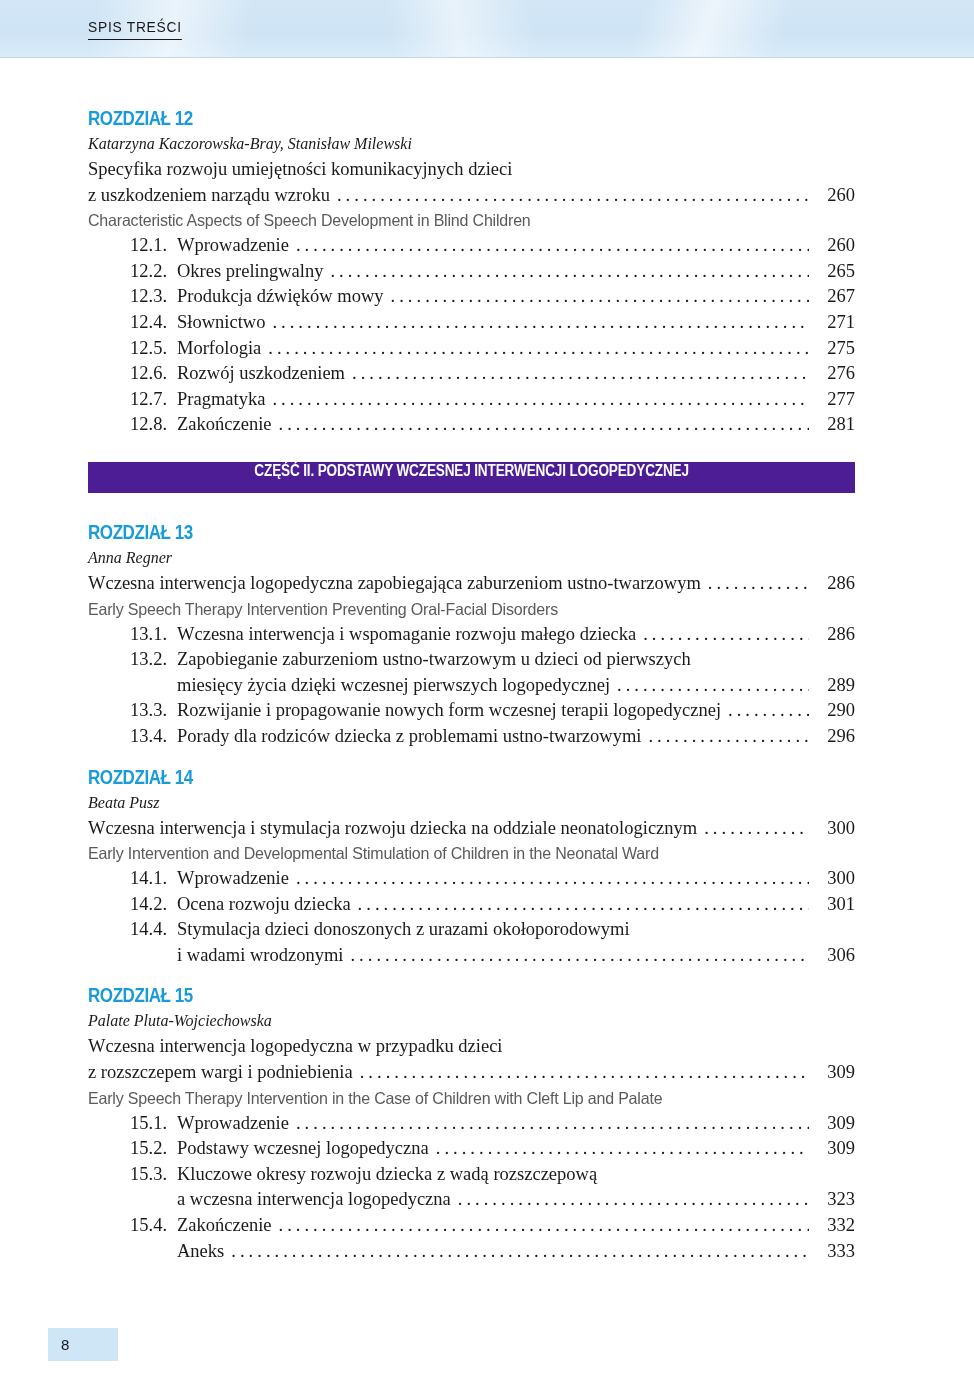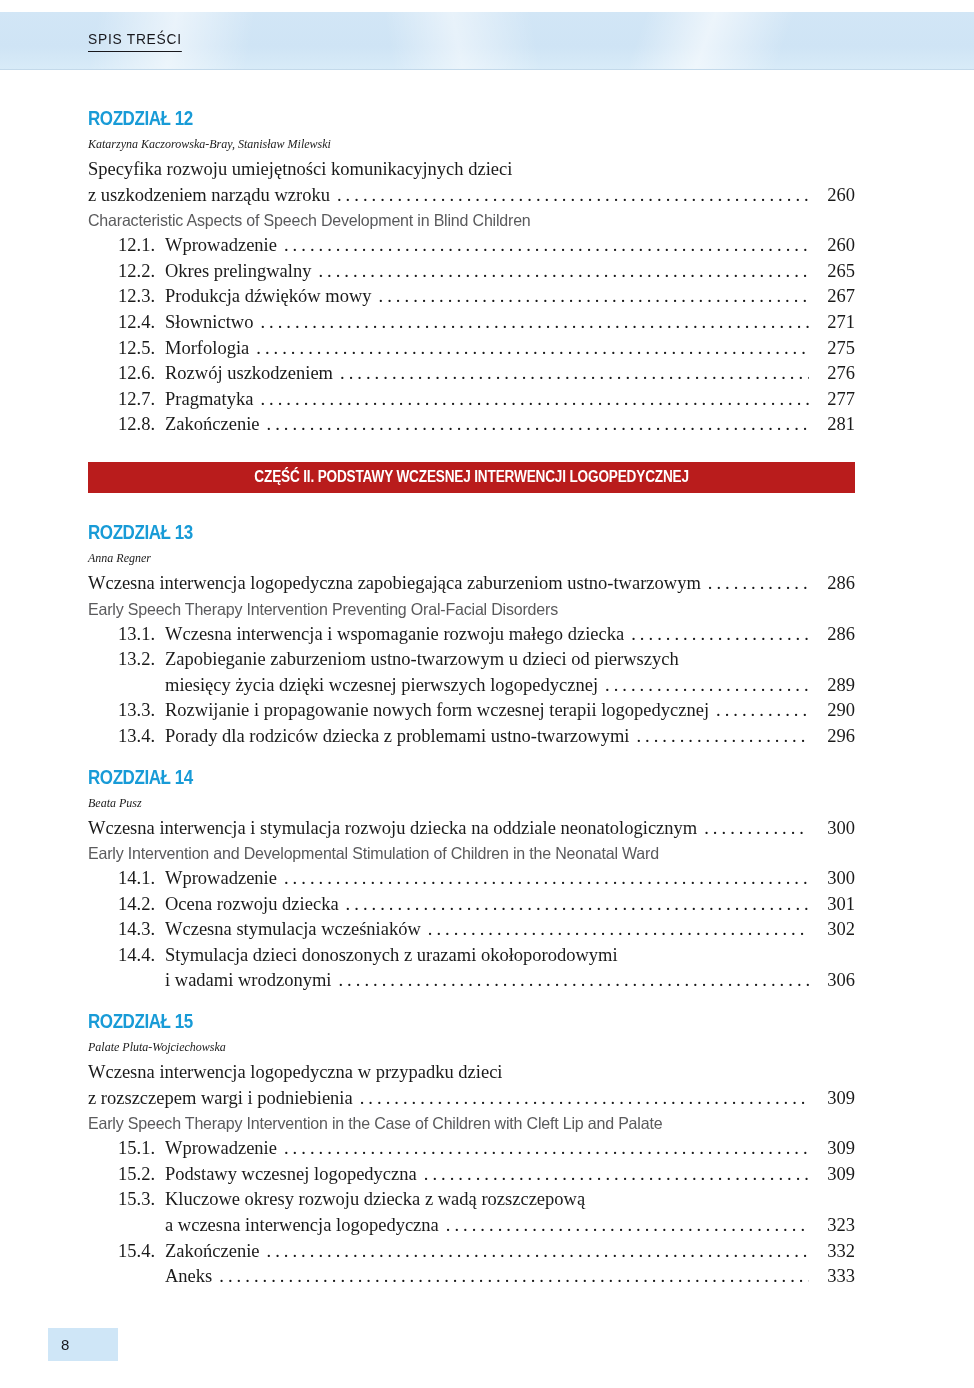--- a/index.html
+++ b/index.html
@@ -9,58 +9,57 @@
   }
   
   .header-band{
     position:absolute;top:0;left:0;width:974px;height:57px;
     background:
       linear-gradient(100deg, rgba(255,255,255,0) 10%, rgba(255,255,255,.55) 18%, rgba(255,255,255,0) 26%),
       linear-gradient(80deg, rgba(255,255,255,0) 40%, rgba(255,255,255,.5) 47%, rgba(255,255,255,0) 55%),
       linear-gradient(110deg, rgba(255,255,255,0) 65%, rgba(255,255,255,.6) 72%, rgba(255,255,255,0) 80%),
       linear-gradient(180deg,#d2e6f6 0%,#cfe4f5 60%,#d8ebf8 100%);
     border-bottom:1px solid #c3d9ea;
-    margin-top:12px;
   }
   .header-title{
     position:absolute;left:88px;top:18px;
     font-family:"Liberation Sans", sans-serif;font-size:15px;font-weight:400;
     letter-spacing:.8px;color:#17171c;
     border-bottom:1.5px solid #17171c;padding-bottom:4px;
     display:inline-block;transform:scaleX(.92);transform-origin:left top;white-space:nowrap;
   }
   
   .content{position:absolute;left:88px;top:105px;width:767px;}
   .chapter{margin:0;}
   .chapter + .chapter{margin-top:14px;}
   .chapter-heading{
     font-family:"Liberation Sans", sans-serif;font-weight:700;font-size:20px;
     color:#189bd7;letter-spacing:-.5px;line-height:26px;
     transform:scaleX(.85);transform-origin:left top;white-space:nowrap;
   }
-  .authors{font-style:italic;font-size:12px;line-height:26px;}
+  .authors{font-style:italic;font-size:16px;line-height:26px;}
   .title-row,.toc-row{display:flex;align-items:center;font-size:18.5px;line-height:25.6px;}
   .toc-row{padding-left:30px;}
-  .num{flex:none;width:47px;}
+  .num{flex:none;width:47px;margin-left:12px;}
   .txt{flex:none;padding-right:5px;white-space:nowrap;}
   .leader{flex:1 1 auto;overflow:hidden;white-space:nowrap;padding-left:2px;}
   .leader::after{
     content:". . . . . . . . . . . . . . . . . . . . . . . . . . . . . . . . . . . . . . . . . . . . . . . . . . . . . . . . . . . . . . . . . . . . . . . . . . . . . . . . . . . . . . . . . . . .";
     letter-spacing:-0.3px;color:#1a1a1a;
   }
   .page{flex:none;min-width:38px;text-align:right;padding-left:8px;}
   .subtitle-en{
     font-family:"Liberation Sans", sans-serif;font-size:16.5px;line-height:25px;
     color:#5a5a5c;letter-spacing:-.2px;
     transform:scaleX(.97);transform-origin:left top;white-space:nowrap;
   }
   
   .part-banner{
-    margin:24px 0 26px 0;width:767px;height:31px;background:#b91c1c;
-    display:flex;align-items:center;justify-content:center;
+    margin:24px 0 26px 0;width:767px;height:31px;background:#4c1d95;
+    display:flex;justify-content:center;
   }
   .part-banner-label{
     font-family:"Liberation Sans", sans-serif;font-weight:700;font-size:16px;
     color:#ffffff;letter-spacing:-.2px;
     transform:scaleX(.85);transform-origin:center;white-space:nowrap;
   }
   
   .footer-box{
     position:absolute;left:48px;top:1328px;width:70px;height:33px;
     background:#cfe6f7;display:flex;align-items:center;
@@ -198,26 +197,20 @@
           <span class="leader"></span>
           <span class="page">300</span>
         </div>
         <div class="toc-row">
           <span class="num">14.2.</span>
           <span class="txt">Ocena rozwoju dziecka</span>
           <span class="leader"></span>
           <span class="page">301</span>
         </div>
         <div class="toc-row">
-          <span class="num">14.3.</span>
-          <span class="txt">Wczesna stymulacja wcześniaków</span>
-          <span class="leader"></span>
-          <span class="page">302</span>
-        </div>
-        <div class="toc-row">
           <span class="num">14.4.</span>
           <span class="txt">Stymulacja dzieci donoszonych z urazami okołoporodowymi</span>
         </div>
         <div class="toc-row">
           <span class="num"></span>
           <span class="txt">i wadami wrodzonymi</span>
           <span class="leader"></span>
           <span class="page">306</span>
         </div>
       </div>

